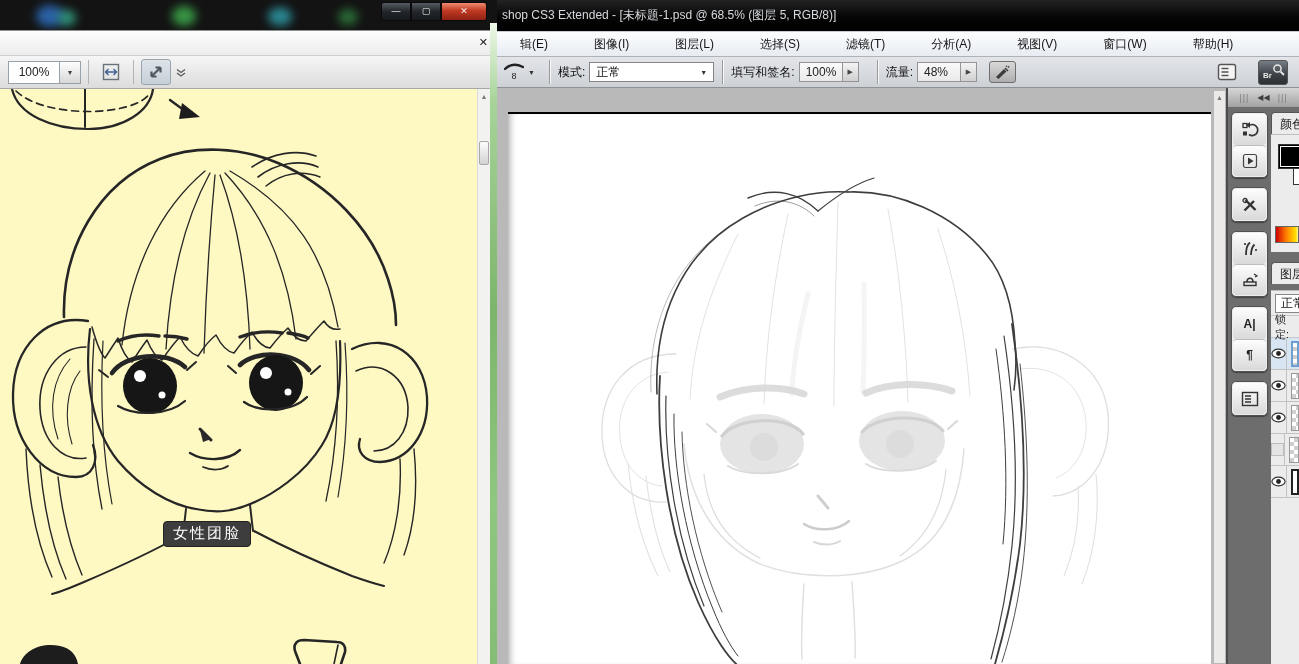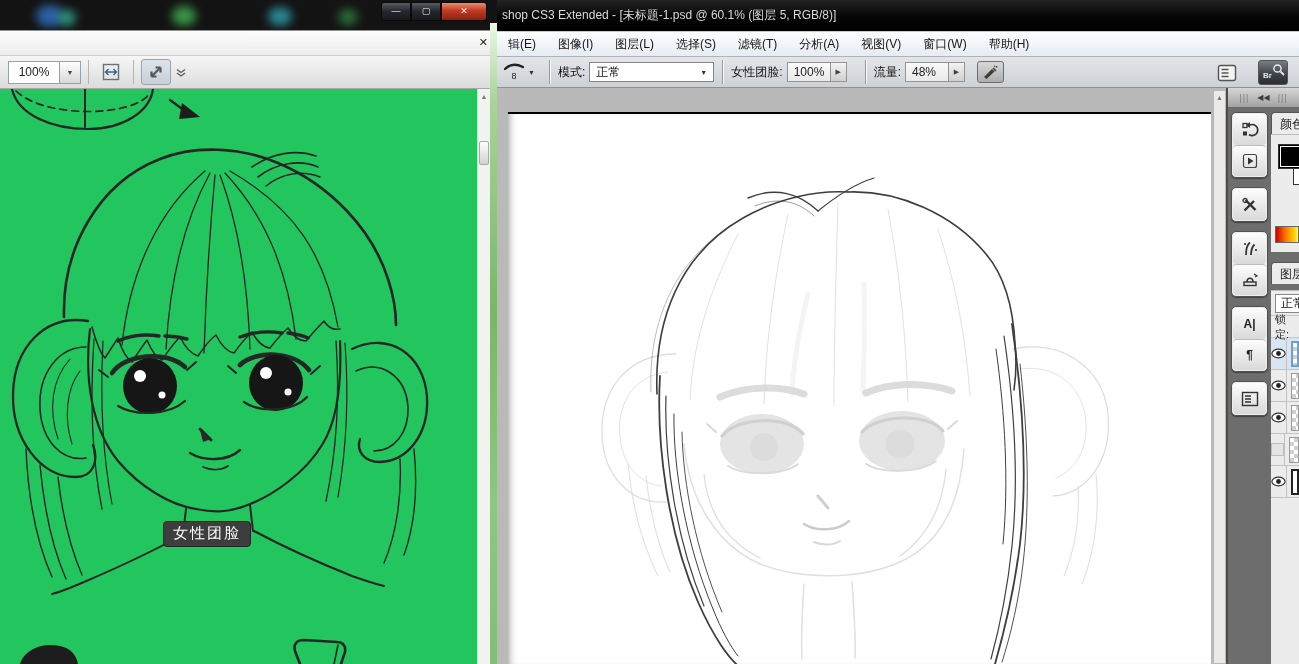--- a/index.html
+++ b/index.html
@@ -20,45 +20,45 @@
 .zoom-group{display:flex;align-items:center}
 .zoom-box{width:52px;height:23px;background:#fff;border:1px solid #98a0a8;font-size:12px;color:#222;display:flex;align-items:center;justify-content:center}
 .zoom-arrow{width:21px;height:23px;border:1px solid #98a0a8;border-left:none;background:linear-gradient(#fefefe,#d8d8d8);display:flex;align-items:center;justify-content:center;font-size:7px;color:#444}
 .tb-sep{width:1px;height:24px;background:#b4b4b4;margin:0 7px}
 .tb-iconbtn{width:30px;height:26px;display:flex;align-items:center;justify-content:center;border-radius:3px}
 .tb-iconbtn.pressed{border:1px solid #9aa2aa;background:linear-gradient(#dde3e9,#c8d0d8)}
 .tb-chevron{margin-left:4px;display:flex;align-items:center}
 .tb-links{margin-left:auto;display:flex;align-items:center;height:100%}
 .tb-link{color:#2b5fa3;font-size:14px;padding:0 14px;height:100%;display:flex;align-items:center;cursor:pointer}
 .tb-link + .tb-link{border-left:1px dotted #979797}
-.reader-doc{position:absolute;top:89px;left:0;right:19px;bottom:0;background:#22c55e;overflow:hidden}
+.reader-doc{position:absolute;top:89px;left:0;right:19px;bottom:0;background:#fef9c3;overflow:hidden}
 .fig-label{position:absolute;left:163px;top:432px;background:#3d3d3d;color:#fff;font-size:15px;padding:2px 9px 3px;border-radius:4px;letter-spacing:2px;border:1px solid #222}
 .reader-scroll{position:absolute;top:89px;right:7px;width:13px;bottom:0;background:#f2f2f0;border-left:1px solid #dcdcdc}
 .scroll-up{position:absolute;top:4px;left:0;width:100%;text-align:center;font-size:7px;color:#777}
 .scroll-thumb{position:absolute;top:52px;left:1px;width:10px;height:24px;background:linear-gradient(#fdfdfd,#d2d2d2);border:1px solid #a8a8a8;border-radius:2px}
 .green-edge{position:absolute;top:23px;right:0;width:7px;bottom:0;background:linear-gradient(180deg,#eef7e8,#a8d49a 12%,#7cb56b 45%,#8fc680 75%,#86bd76)}
 
 
 .ps{position:absolute;left:497px;top:0;width:802px;height:664px;background:#b9b9b9}
 .ps-titlebar{height:31px;background:linear-gradient(#232323,#060606 55%,#000);color:#d6d9dd;font-size:12px;display:flex;align-items:center;padding-left:5px;white-space:nowrap;overflow:hidden}
 .ps-menubar{height:26px;background:linear-gradient(#fcfdff,#e7ecf3);border-top:1px solid #c8cdd4;border-bottom:1px solid #aeb3ba;display:flex;align-items:center;font-size:12px;color:#141414}
-.menu-item{padding:0 11px;height:100%;display:flex;align-items:center;cursor:default}
+.menu-item{padding:0 23px;height:100%;display:flex;align-items:center;cursor:default}
 .ps-options{height:31px;background:linear-gradient(#e3e5e9,#cdd1d6);border-bottom:1px solid #8c9196;display:flex;align-items:center;font-size:12px;color:#111;padding:0 7px}
 .brush-preset{display:flex;flex-direction:column;align-items:center;justify-content:center;line-height:1;margin-right:2px}
 .brush-num{font-size:9px;color:#222;margin-top:1px}
 .preset-arrow{font-size:7px;color:#333;margin:0 6px 0 2px}
 .opt-sep{width:1px;height:24px;background:#9a9a9a;box-shadow:1px 0 0 rgba(255,255,255,.8);margin:0 8px}
 .opt-label{margin-right:4px;white-space:nowrap}
 .mode-select{width:125px;height:20px;background:#fff;border:1px solid #848484;display:flex;align-items:center;justify-content:space-between;padding:0 6px;font-size:12px;color:#111}
 .mode-select .dd{font-size:7px;color:#333}
 .val-group{display:flex;align-items:center;margin-right:10px}
 .val-box{width:44px;height:20px;background:linear-gradient(#fafafa,#e9e9e9);border:1px solid #949494;display:flex;align-items:center;padding-left:6px;font-size:12px;color:#222}
 .spin-btn{width:16px;height:20px;border:1px solid #949494;border-left:none;background:linear-gradient(#f4f4f4,#cfcfcf);display:flex;align-items:center;justify-content:center;font-size:7px;color:#444}
 .airbrush-btn{width:27px;height:22px;border:1px solid #6e6e6e;border-radius:3px;background:linear-gradient(#d8d8d8,#aeaeae);display:flex;align-items:center;justify-content:center;margin-left:2px}
-.opt-right{margin-left:auto;display:flex;align-items:flex-end;gap:18px;padding-right:4px}
+.opt-right{margin-left:auto;display:flex;align-items:flex-start;gap:18px;padding-right:4px}
 .palette-well-btn{width:26px;height:24px;display:flex;align-items:center;justify-content:center}
 .bridge-btn{width:30px;height:25px;border:1px solid #555;border-radius:3px;background:linear-gradient(#777d84,#3c4147 60%,#2c3035);position:relative}
 .bridge-br{position:absolute;left:4px;bottom:4px;color:#e8e8e8;font-size:8px;font-weight:bold}
 .bridge-mag{position:absolute;right:2px;top:2px}
 
 .ps-work{position:absolute;top:88px;left:0;right:0;bottom:0;background:#b9b9b9}
 .canvas{position:absolute;left:11px;top:24px;width:703px;height:552px;background:#fff;border-top:2px solid #000;box-shadow:inset 7px 0 9px -7px rgba(0,0,0,.5)}
 .ps-vscroll{position:absolute;top:2px;left:716px;width:13px;bottom:0;background:#eceae8;border:1px solid #b8b8b8}
 .ps-vscroll .scroll-up{top:3px}
 
@@ -223,21 +223,21 @@
   <div class="reader-scroll">
     <div class="scroll-up">▲</div>
     <div class="scroll-thumb"></div>
   </div>
   <div class="green-edge"></div>
 </div>
 
 <div class="ps">
 
   <div class="ps-titlebar">
-    <span>shop CS3 Extended - [未标题-1.psd @ 60.1% (图层 5, RGB/8)]</span>
+    <span>shop CS3 Extended - [未标题-1.psd @ 68.5% (图层 5, RGB/8)]</span>
   </div>
 
   <div class="ps-menubar">
     <span class="menu-item">辑(E)</span>
     <span class="menu-item">图像(I)</span>
     <span class="menu-item">图层(L)</span>
     <span class="menu-item">选择(S)</span>
     <span class="menu-item">滤镜(T)</span>
     <span class="menu-item">分析(A)</span>
     <span class="menu-item">视图(V)</span>
@@ -253,21 +253,21 @@
       <span class="brush-num">8</span>
     </div>
     <span class="preset-arrow">▼</span>
     <div class="opt-sep"></div>
     <span class="opt-label">模式:</span>
     <div class="mode-select">
       <span>正常</span>
       <span class="dd">▼</span>
     </div>
     <div class="opt-sep"></div>
-    <span class="opt-label">女性团脸:</span>
+    <span class="opt-label">填写和签名:</span>
     <div class="val-group">
       <div class="val-box">100%</div>
       <div class="spin-btn">▶</div>
     </div>
     <div class="opt-sep"></div>
     <span class="opt-label">流量:</span>
     <div class="val-group">
       <div class="val-box">48%</div>
       <div class="spin-btn">▶</div>
     </div>

